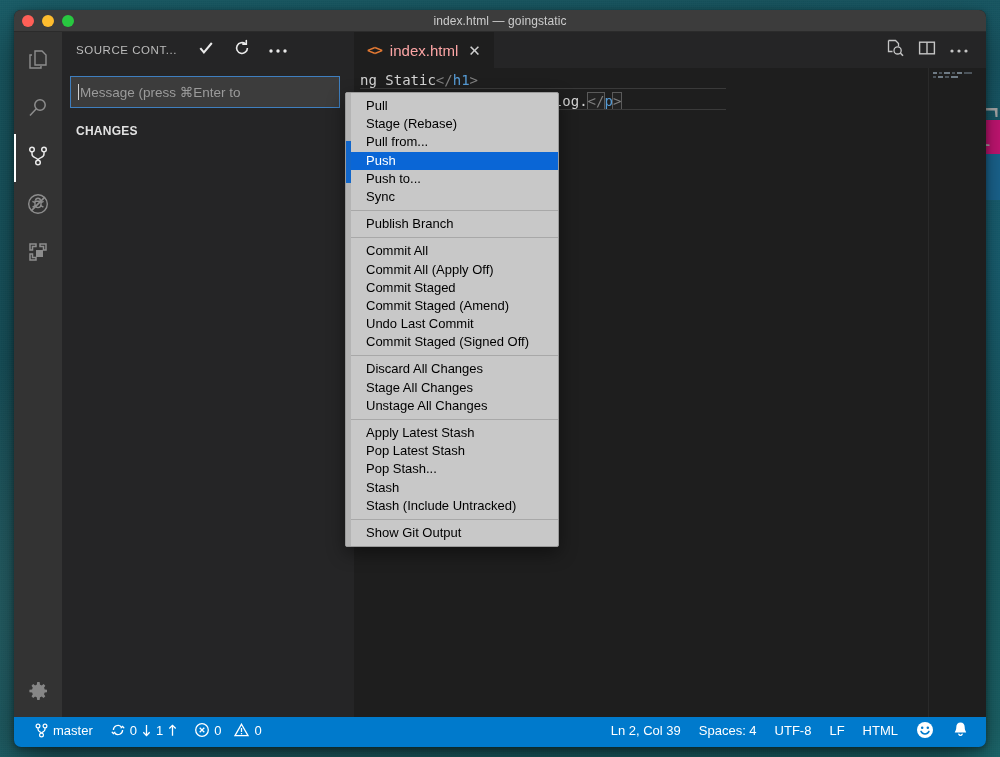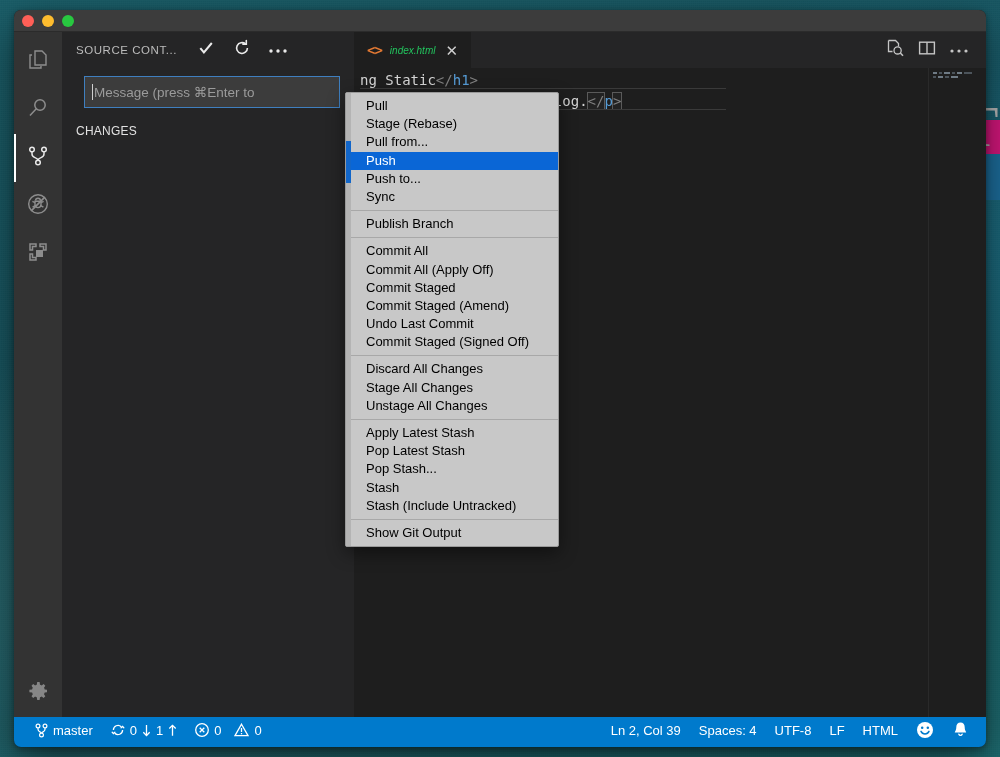--- a/index.html
+++ b/index.html
@@ -164,21 +164,21 @@
     align-items: center;
     margin-left: 14px;
     gap: 6px;
   }
   .scm-action {
     width: 30px; height: 28px;
     display: flex; align-items: center; justify-content: center;
     color: #e6e6e6;
   }
   #commit-input {
-    margin: 8px 14px 0 22px;
+    margin: 8px 14px 0 8px;
     height: 32px;
     background: #3c3c3c;
     border: 1px solid #3f7fbf;
     display: flex;
     align-items: center;
     padding: 0 7px;
     position: relative;
   }
   #commit-caret {
     width: 1px;
@@ -188,21 +188,21 @@
   }
   #commit-placeholder {
     font-size: 13.5px;
     color: #9b9b9b;
     white-space: nowrap;
     overflow: hidden;
   }
   #changes-label {
     margin: 16px 0 0 14px;
     font-size: 12px;
-    font-weight: normal;
+    font-weight: bold;
     color: #e2e2e2;
     letter-spacing: .25px;
   }
 
   
   #editorgroup {
     flex: 1 1 auto;
     min-width: 0;
     display: flex;
     flex-direction: column;
@@ -226,24 +226,23 @@
     min-width: 0;
   }
   #tab-icon {
     font-family: "DejaVu Sans Mono", monospace;
     font-size: 14px;
     color: #e37933;
     font-weight: bold;
     letter-spacing: -1px;
   }
   #tab-label {
-    font-size: 10px;
-    color: #22c55e;
+    font-size: 15px;
+    color: #fca5a5;
     white-space: nowrap;
-    font-style: italic;
   }
   #tab-close {
     font-size: 15px;
     color: #cfcfcf;
     line-height: 1;
     padding: 0 2px;
   }
   #editor-actions {
     display: flex;
     align-items: center;
@@ -394,20 +393,21 @@
 <div id="bg-letter-t">T</div>
 
 <div id="window">
 
   <div id="titlebar">
     <div id="traffic-lights">
       <span class="tl tl-close"></span>
       <span class="tl tl-min"></span>
       <span class="tl tl-max"></span>
     </div>
+    <div id="window-title">index.html — goingstatic</div>
   </div>
 
   <div id="body-row">
 
     <div id="activitybar">
 
       <div class="act-item">
         <span>
           <svg width="24" height="24" viewBox="0 0 24 24" fill="none" stroke="#c5c5c5" stroke-width="1.4">
             <path d="M9 3h7l4 4v10h-11z"></path>

